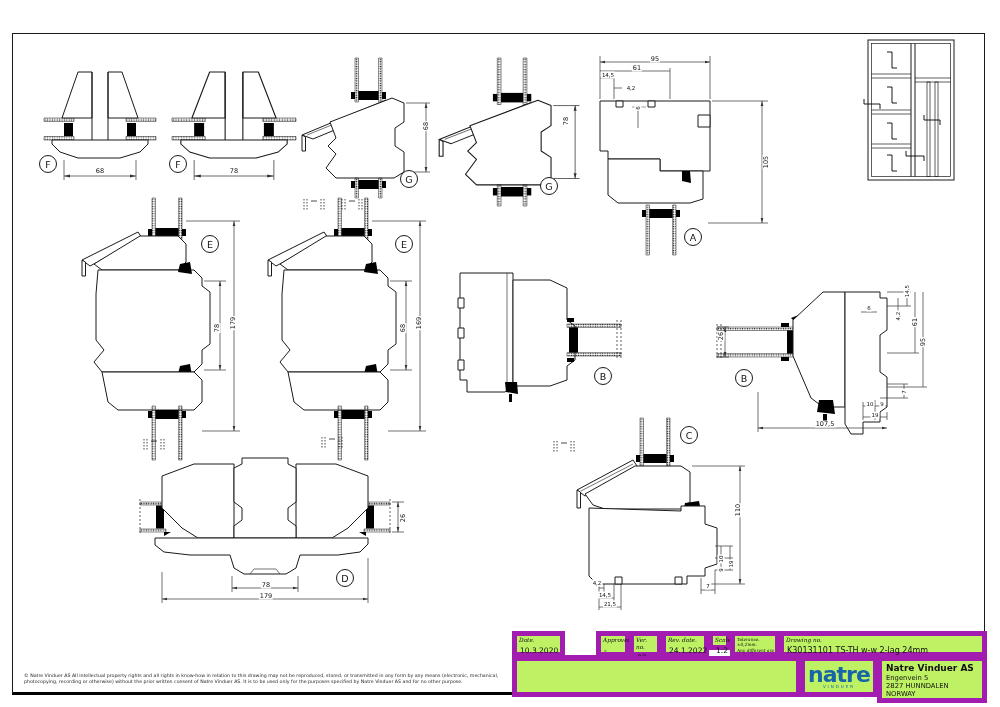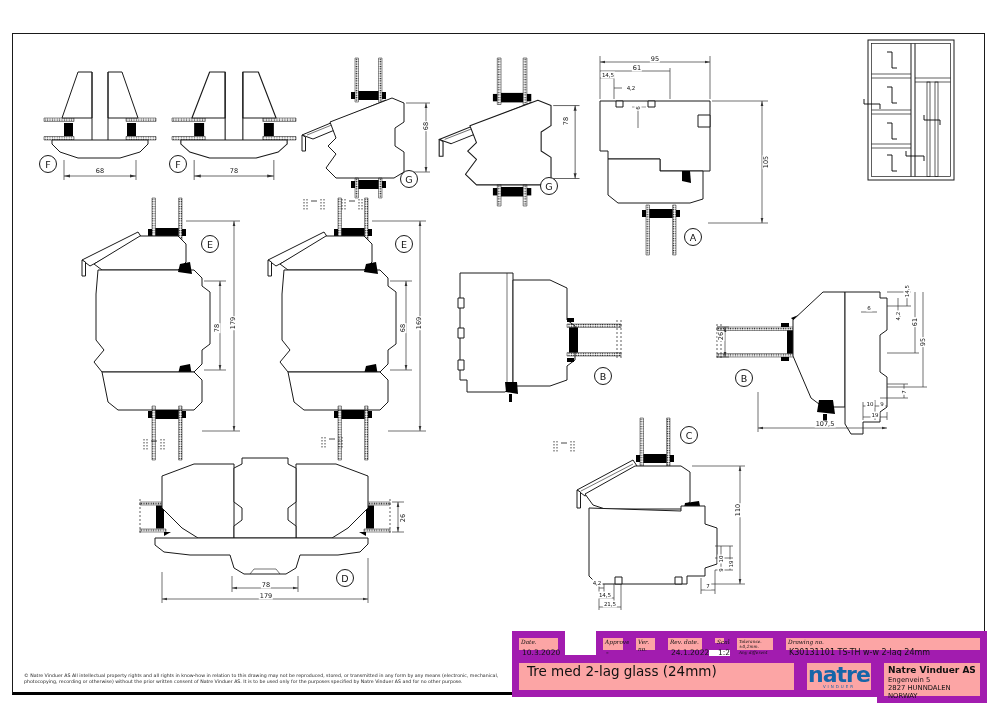--- a/index.html
+++ b/index.html
@@ -8,21 +8,21 @@
   .border{position:absolute;left:12px;top:33px;width:973px;height:662px;
           border:1.5px solid #1a1a1a;border-bottom:3.5px solid #000;box-sizing:border-box;}
   svg{position:absolute;overflow:visible;}
   .dim{position:absolute;transform:translate(-50%,-50%);font-size:6.5px;line-height:7px;
        background:#fff;padding:0 1px;white-space:nowrap;z-index:5;color:#111;}
   .dim.v{transform:translate(-50%,-50%) rotate(-90deg);}
   .dim.s{font-size:5.5px;}
   .circ{position:absolute;width:16px;height:16px;border:1px solid #1a1a1a;border-radius:50%;
         display:flex;align-items:center;justify-content:center;font-size:9.5px;z-index:5;background:#fff;}
   
-  .tbc{position:absolute;border:7px solid #a21caf;box-sizing:border-box;background:#fca5a5;}
+  .tbc{position:absolute;border:5px solid #a21caf;box-sizing:border-box;background:#bef264;}
   .tbl{display:block;font-family:"DejaVu Serif",serif;font-style:italic;font-size:5.8px;
        line-height:7px;padding:1px 2px 0 2px;}
   .tbv{display:block;font-size:7.5px;line-height:9px;padding:2px 2px 0 3px;}
   .tol{font-family:"DejaVu Serif",serif;font-style:italic;font-size:4.3px;line-height:5.2px;
        padding:1px 1px 0 2px;display:block;}
   .maintitle{font-size:13.5px;line-height:17px;padding:3px 0 0 8px;}
   .logo-word{font-weight:bold;font-size:22px;letter-spacing:-1px;line-height:22px;text-align:center;}
   .logo-sub{font-size:4px;letter-spacing:2px;text-align:center;display:block;margin-top:-2px;}
   .co-name{font-weight:bold;font-size:9px;line-height:11px;padding:2px 0 0 4px;}
   .co-line{font-size:6.8px;line-height:8.2px;padding-left:4px;}
@@ -575,21 +575,20 @@
     <div class="tbc" style="left:730px;top:631px;width:50px;height:26px">
       <span class="tol">Tolerance. ±0,2mm.</span>
       <span class="tol">Any different are</span>
       <span class="tol">defined at drawing</span>
     </div>
     <div class="tbc" style="left:779px;top:631px;width:208px;height:26px">
       <span class="tbl">Drawing no.</span>
       <span class="tbv" style="font-size:8px">K30131101 TS-TH w-w 2-lag 24mm</span>
     </div>
     <div class="tbc" style="left:512px;top:656px;width:289px;height:41px">
-      <div class="maintitle" style="padding-top:0">Tre med 2-lag glass (24mm)</div>
     </div>
     <div class="tbc" style="left:800px;top:656px;width:78px;height:41px;display:flex;flex-direction:column;justify-content:center">
       <div class="logo-word" style="color:#1565a8">natre</div>
       <span class="logo-sub" style="color:#1565a8">VINDUER</span>
     </div>
     <div class="tbc" style="left:877px;top:656px;width:110px;height:47px">
       <div class="co-name">Natre Vinduer AS</div>
       <div class="co-line">Engenvein 5</div>
       <div class="co-line">2827 HUNNDALEN</div>
       <div class="co-line">NORWAY</div>

